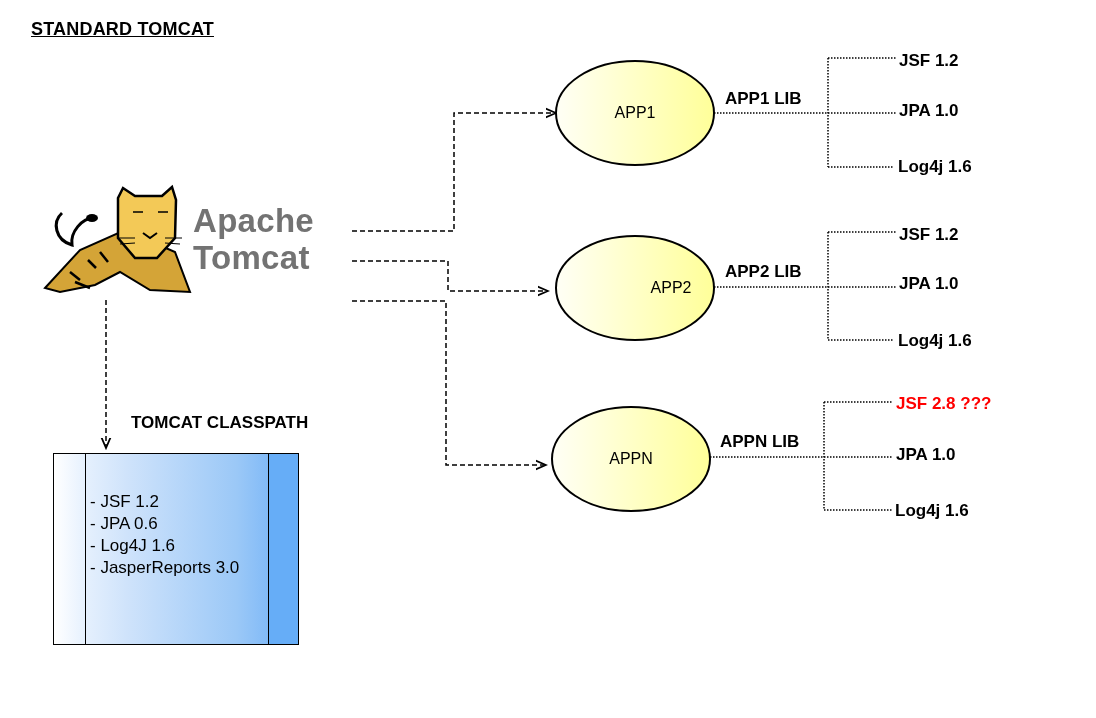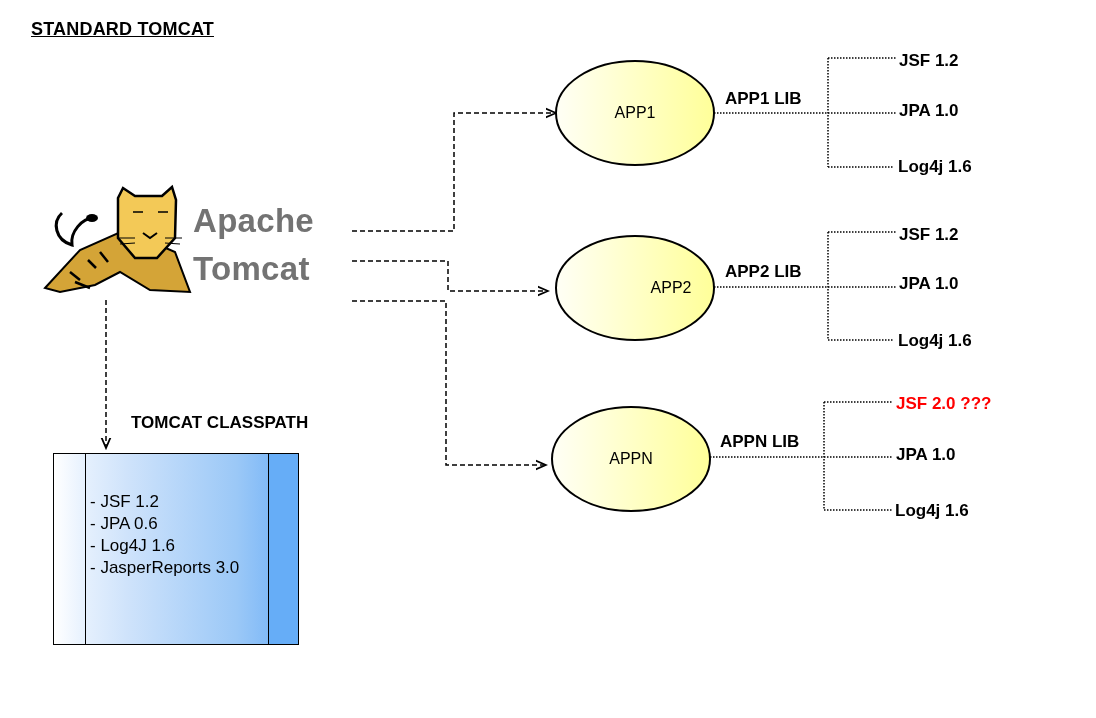--- a/index.html
+++ b/index.html
@@ -81,39 +81,39 @@
   </g>
   <g fill="none" stroke="#000" stroke-width="1.5" stroke-dasharray="1.5,1.5">
     <path d="M710,457 L893,457"></path>
     <path d="M824,402 L824,510"></path>
     <path d="M824,402 L893,402"></path>
     <path d="M824,510 L893,510"></path>
   </g>
 </svg>
 
 <div class="logo-text" style="top:204px;">Apache</div>
-<div class="logo-text" style="top:252px;">Tomcat</div>
+<div class="logo-text" style="top:241px;">Tomcat</div>
 
 <div class="applabel" style="left:635px; top:113px;text-align:center;">APP1</div>
 <div class="applabel" style="left:635px; top:288px;margin-left:36px;">APP2</div>
 <div class="applabel" style="left:631px; top:459px;text-align:center;">APPN</div>
 
 <div class="lbl" style="left:725px; top:89px;">APP1 LIB</div>
 <div class="lbl" style="left:725px; top:262px;">APP2 LIB</div>
 <div class="lbl" style="left:720px; top:432px;">APPN LIB</div>
 
 <div class="lbl" style="left:899px; top:51px;">JSF 1.2</div>
 <div class="lbl" style="left:899px; top:101px;">JPA 1.0</div>
 <div class="lbl" style="left:898px; top:157px;">Log4j 1.6</div>
 
 <div class="lbl" style="left:899px; top:225px;">JSF 1.2</div>
 <div class="lbl" style="left:899px; top:274px;">JPA 1.0</div>
 <div class="lbl" style="left:898px; top:331px;">Log4j 1.6</div>
 
-<div class="lbl" style="left:896px; top:394px; color:#ff0000;">JSF 2.0 ???</div>
+<div class="lbl" style="left:896px; top:394px; color:#ff0000;">JSF 2.8 ???</div>
 <div class="lbl" style="left:896px; top:445px;">JPA 1.0</div>
 <div class="lbl" style="left:895px; top:501px;">Log4j 1.6</div>
 
 <div class="shared-title">TOMCAT CLASSPATH</div>
 <div class="cp-box">
   <div class="col-left"></div>
   <div class="col-right"></div>
   <div class="cp-list">
     <div>- JSF 1.2</div>
     <div>- JPA 0.6</div>

